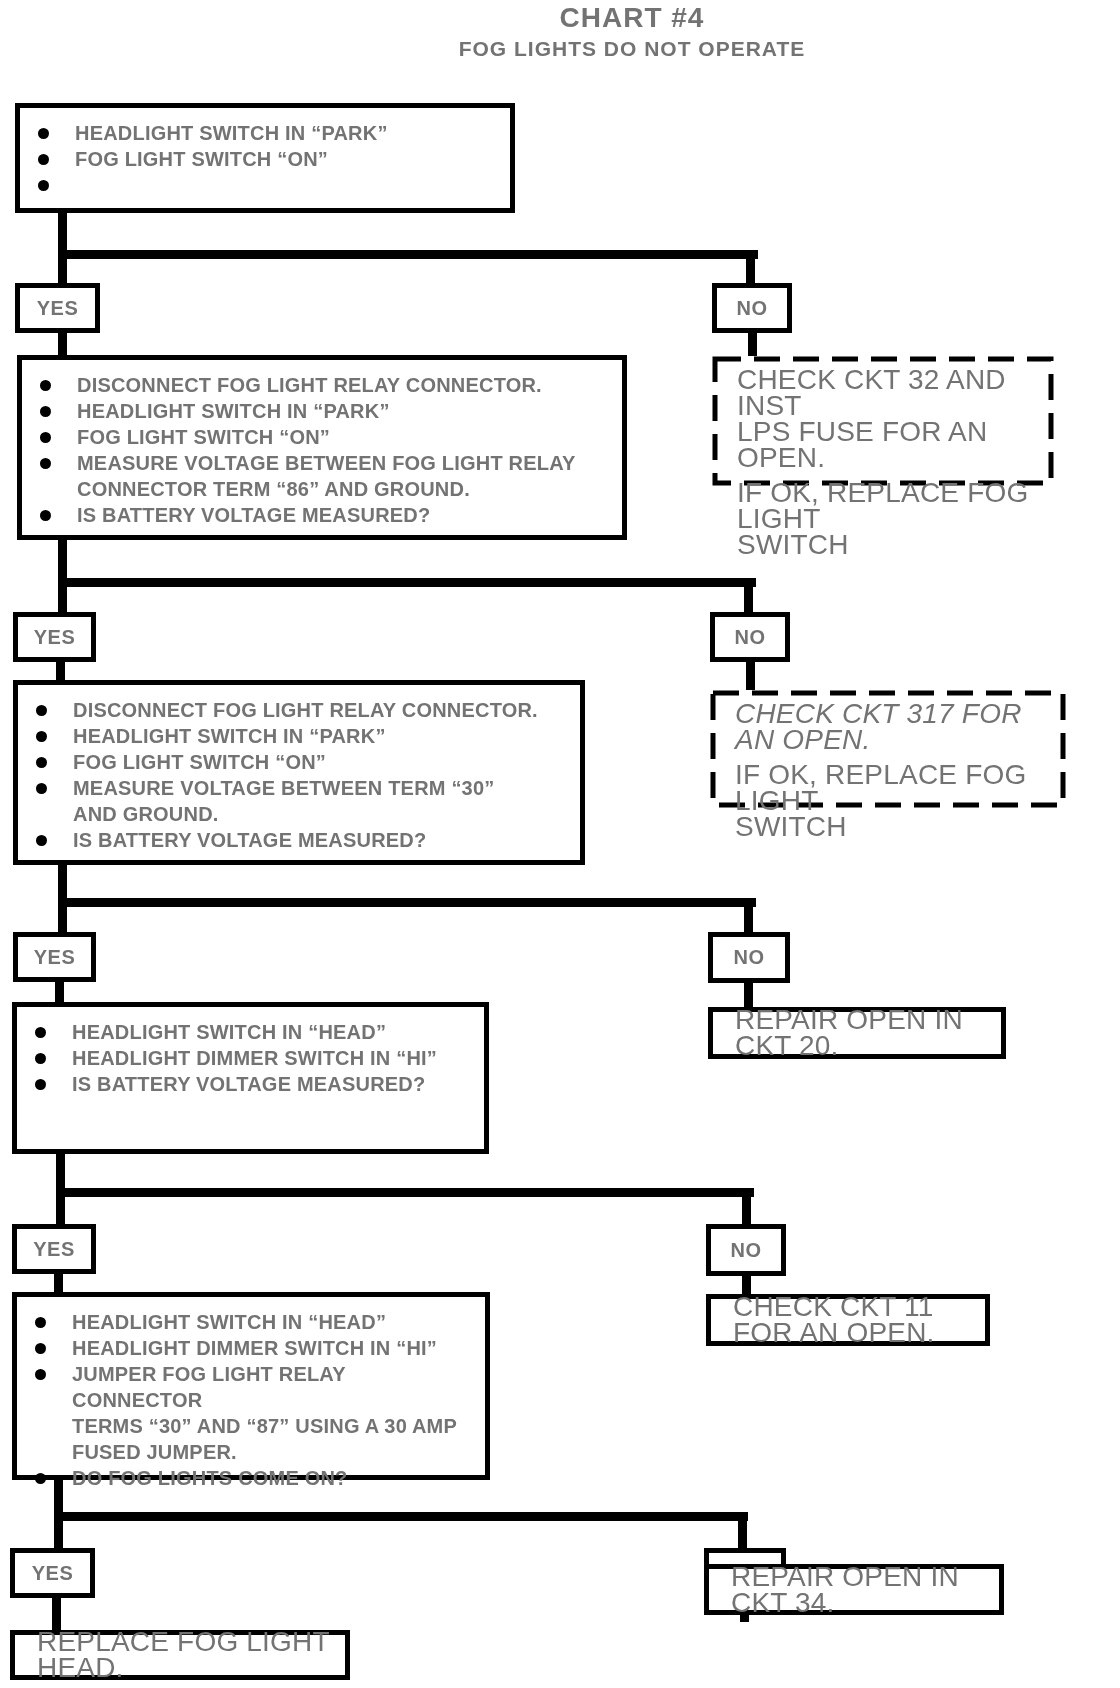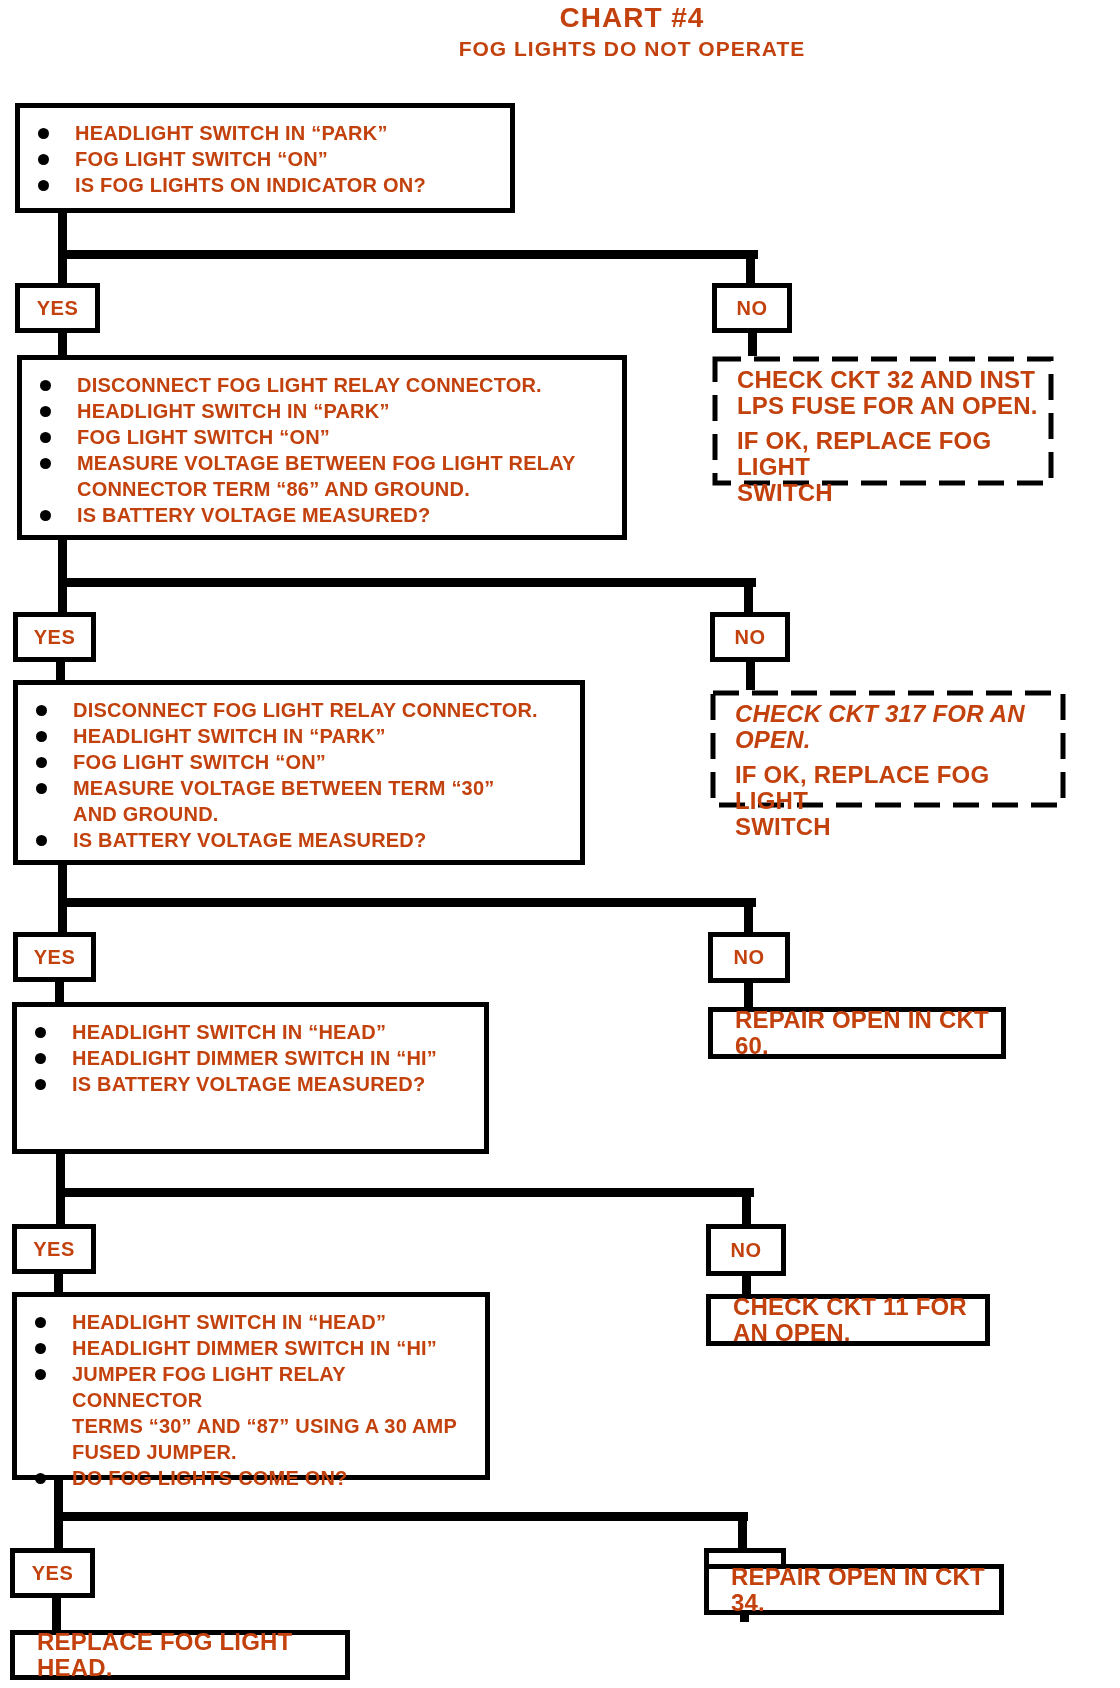--- a/index.html
+++ b/index.html
@@ -1,18 +1,18 @@
 <!DOCTYPE html>
 <html><head>
 <meta charset="utf-8">
 <style>
   html,body { margin:0; padding:0; background:#ffffff; }
   .chart {
     position:relative; width:1120px; height:1688px; background:#ffffff;
-    font-family:"Liberation Sans", sans-serif; color:#c2410c;
+    font-family:"Liberation Sans", sans-serif; color:#737373;
     overflow:hidden;
   }
   .title {
     position:absolute; left:132px; top:2px; width:1000px; text-align:center;
     font-size:28px; font-weight:bold; letter-spacing:1px;
   }
   .subtitle {
     position:absolute; left:132px; top:37px; width:1000px; text-align:center;
     font-size:21px; font-weight:bold; letter-spacing:1px;
   }
@@ -33,21 +33,21 @@
     position:absolute; border:5px solid #000; box-sizing:border-box; background:#fff;
     display:flex; align-items:center; justify-content:center;
     font-size:20px; font-weight:bold; letter-spacing:0.5px;
   }
   .ln { position:absolute; background:#000; }
   .rbox { position:absolute; box-sizing:border-box; background:#fff; }
   .rbox.solid {
     border:5px solid #000; display:flex; align-items:center; padding-left:22px;
   }
   .rtext {
-    font-size:24px; font-weight:bold; line-height:26px; white-space:pre-line;
+    font-size:28px; font-weight:normal; line-height:26px; white-space:pre-line;
     letter-spacing:0.2px;
   }
   .dash-svg { position:absolute; left:0; top:0; }
   .dash-lines { position:absolute; left:25px; top:11px; }
   .dash-lines .rtext + .rtext { margin-top:9px; }
   .italic { font-style:italic; }
 </style>
 </head>
 <body>
 
@@ -60,21 +60,20 @@
     <div class="brow">
         <span class="bdot"></span>
         <span class="btext">HEADLIGHT SWITCH IN “PARK”</span>
       </div>
     <div class="brow">
         <span class="bdot"></span>
         <span class="btext">FOG LIGHT SWITCH “ON”</span>
       </div>
     <div class="brow">
         <span class="bdot"></span>
-        <span class="btext">IS FOG LIGHTS ON INDICATOR ON?</span>
       </div>
   </div>
 
   <div class="ln" style="left:58px;top:211px;width:9px;height:74px;"></div>
   <div class="ln" style="left:58px;top:250px;width:700px;height:9px;"></div>
   <div class="ln" style="left:746px;top:259px;width:9px;height:26px;"></div>
 
   <div class="tag" style="left:15px;top:283px;width:85px;height:50px;">
       <span>YES</span>
     </div>
@@ -178,21 +177,21 @@
       <span>YES</span>
     </div>
   <div class="tag" style="left:708px;top:932px;width:82px;height:51px;">
       <span>NO</span>
     </div>
 
   <div class="ln" style="left:55px;top:981px;width:9px;height:23px;"></div>
   <div class="ln" style="left:744px;top:982px;width:9px;height:27px;"></div>
 
   <div class="rbox solid" style="left:708px;top:1007px;width:298px;height:52px;">
-    <div class="rtext">REPAIR OPEN IN CKT 60.</div>
+    <div class="rtext">REPAIR OPEN IN CKT 20.</div>
   </div>
 
   <div class="dbox" style="left:12px;top:1002px;width:477px;height:152px;">
     <div class="brow">
         <span class="bdot"></span>
         <span class="btext">HEADLIGHT SWITCH IN “HEAD”</span>
       </div>
     <div class="brow">
         <span class="bdot"></span>
         <span class="btext">HEADLIGHT DIMMER SWITCH IN “HI”</span>

